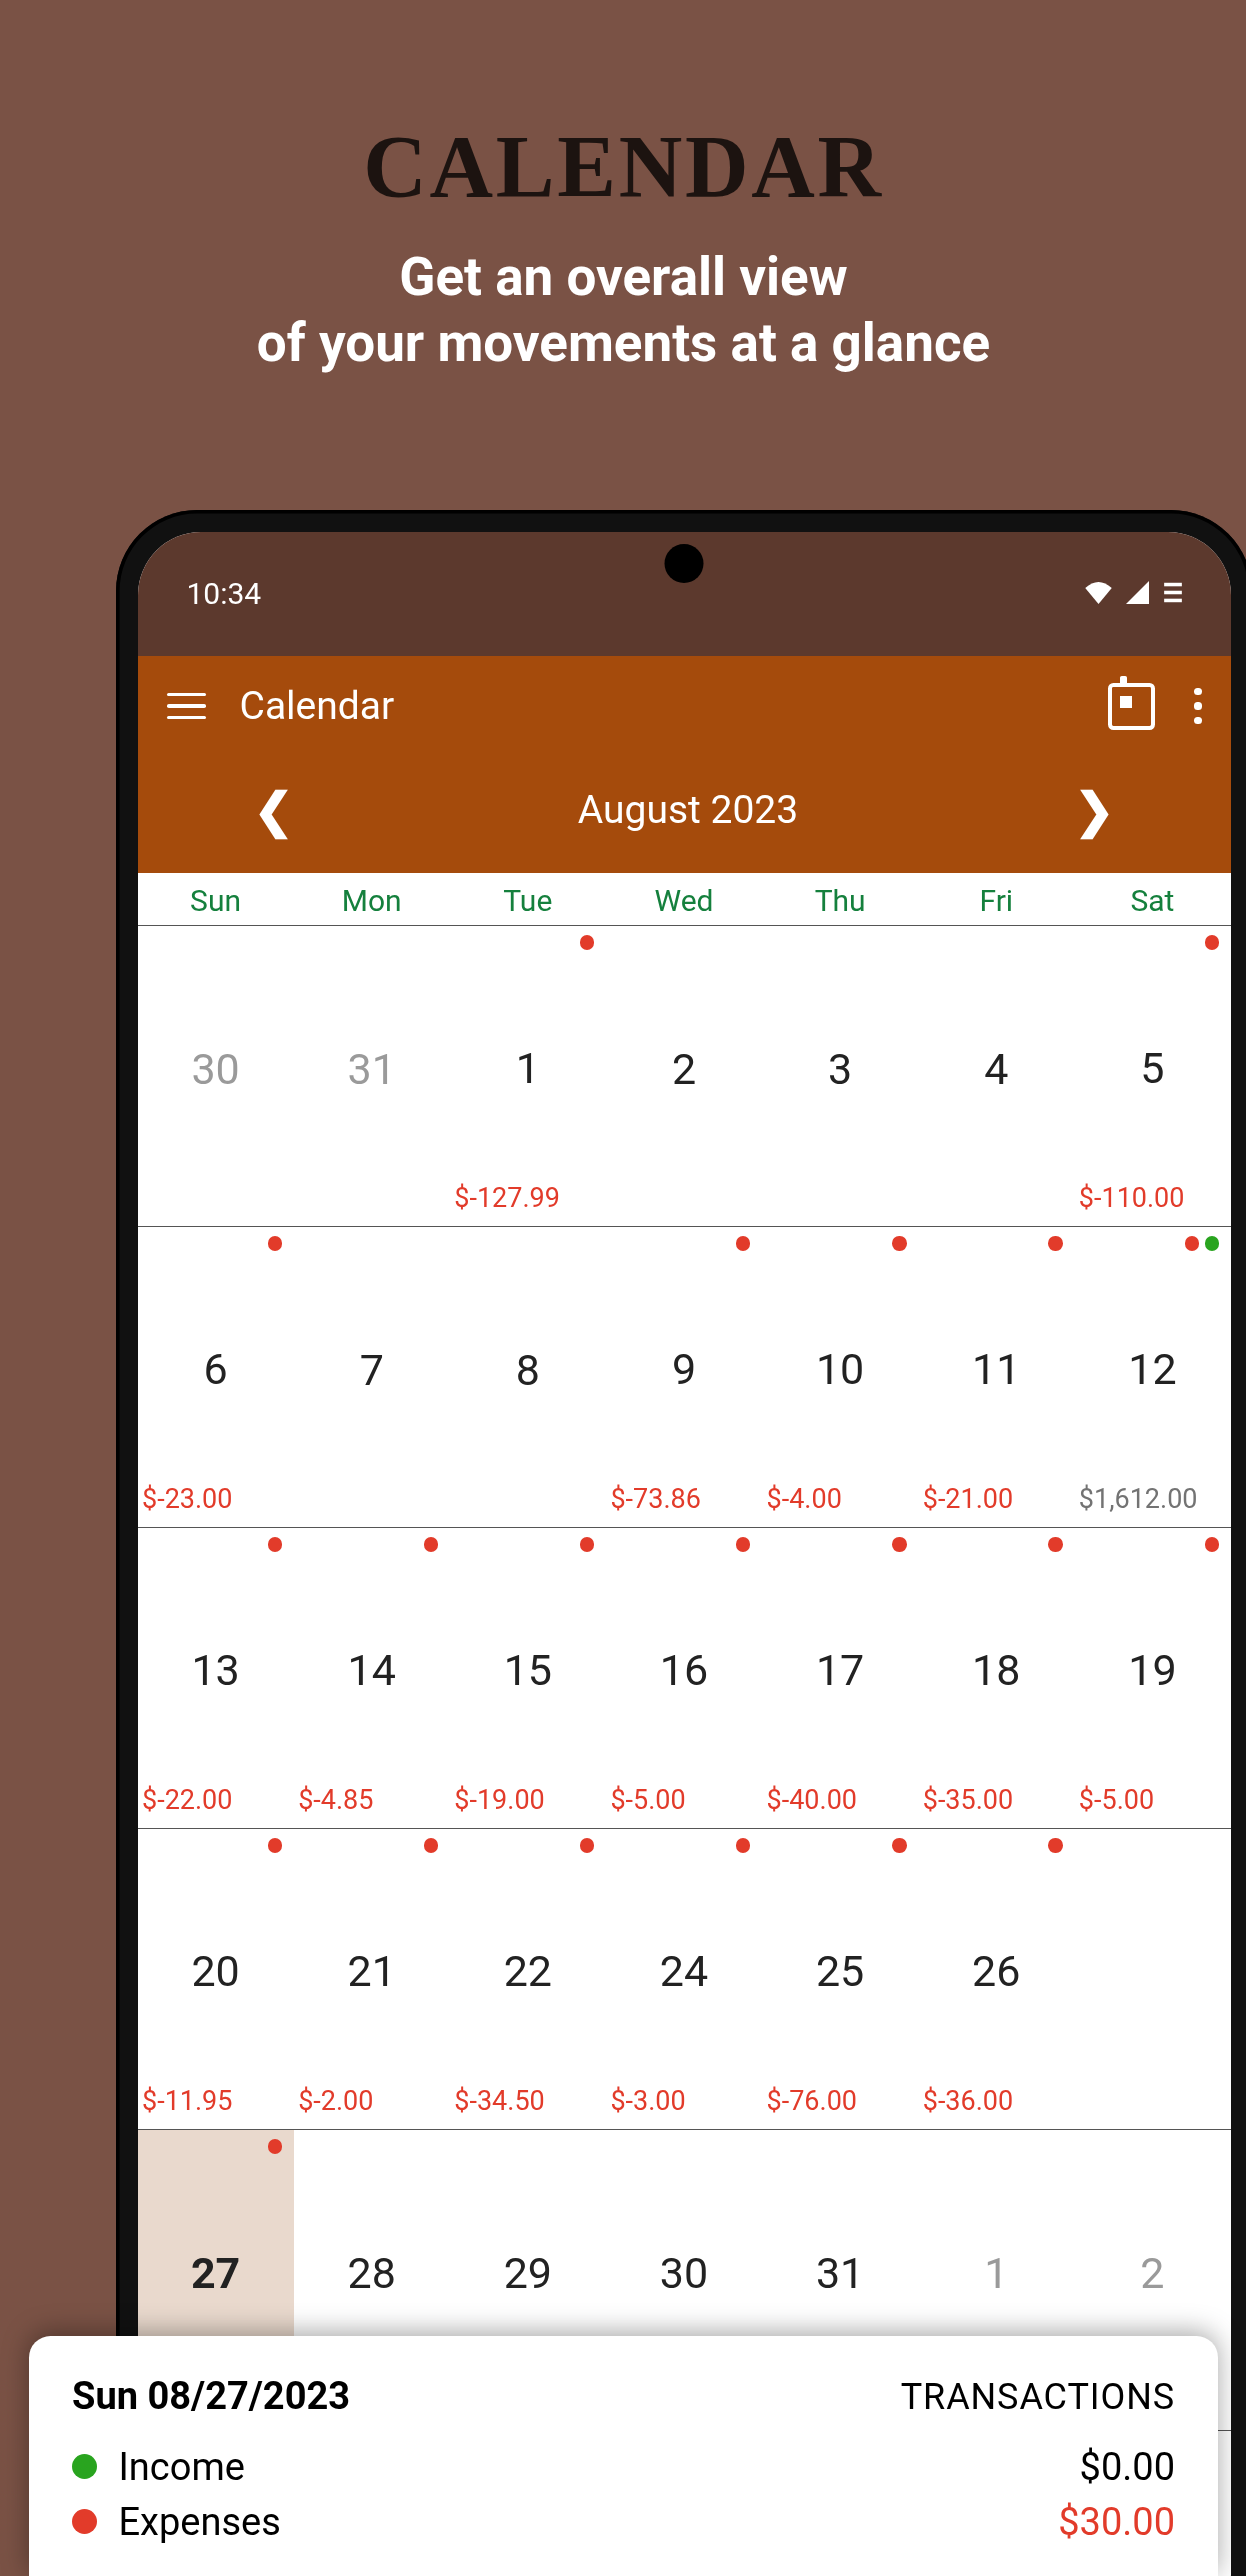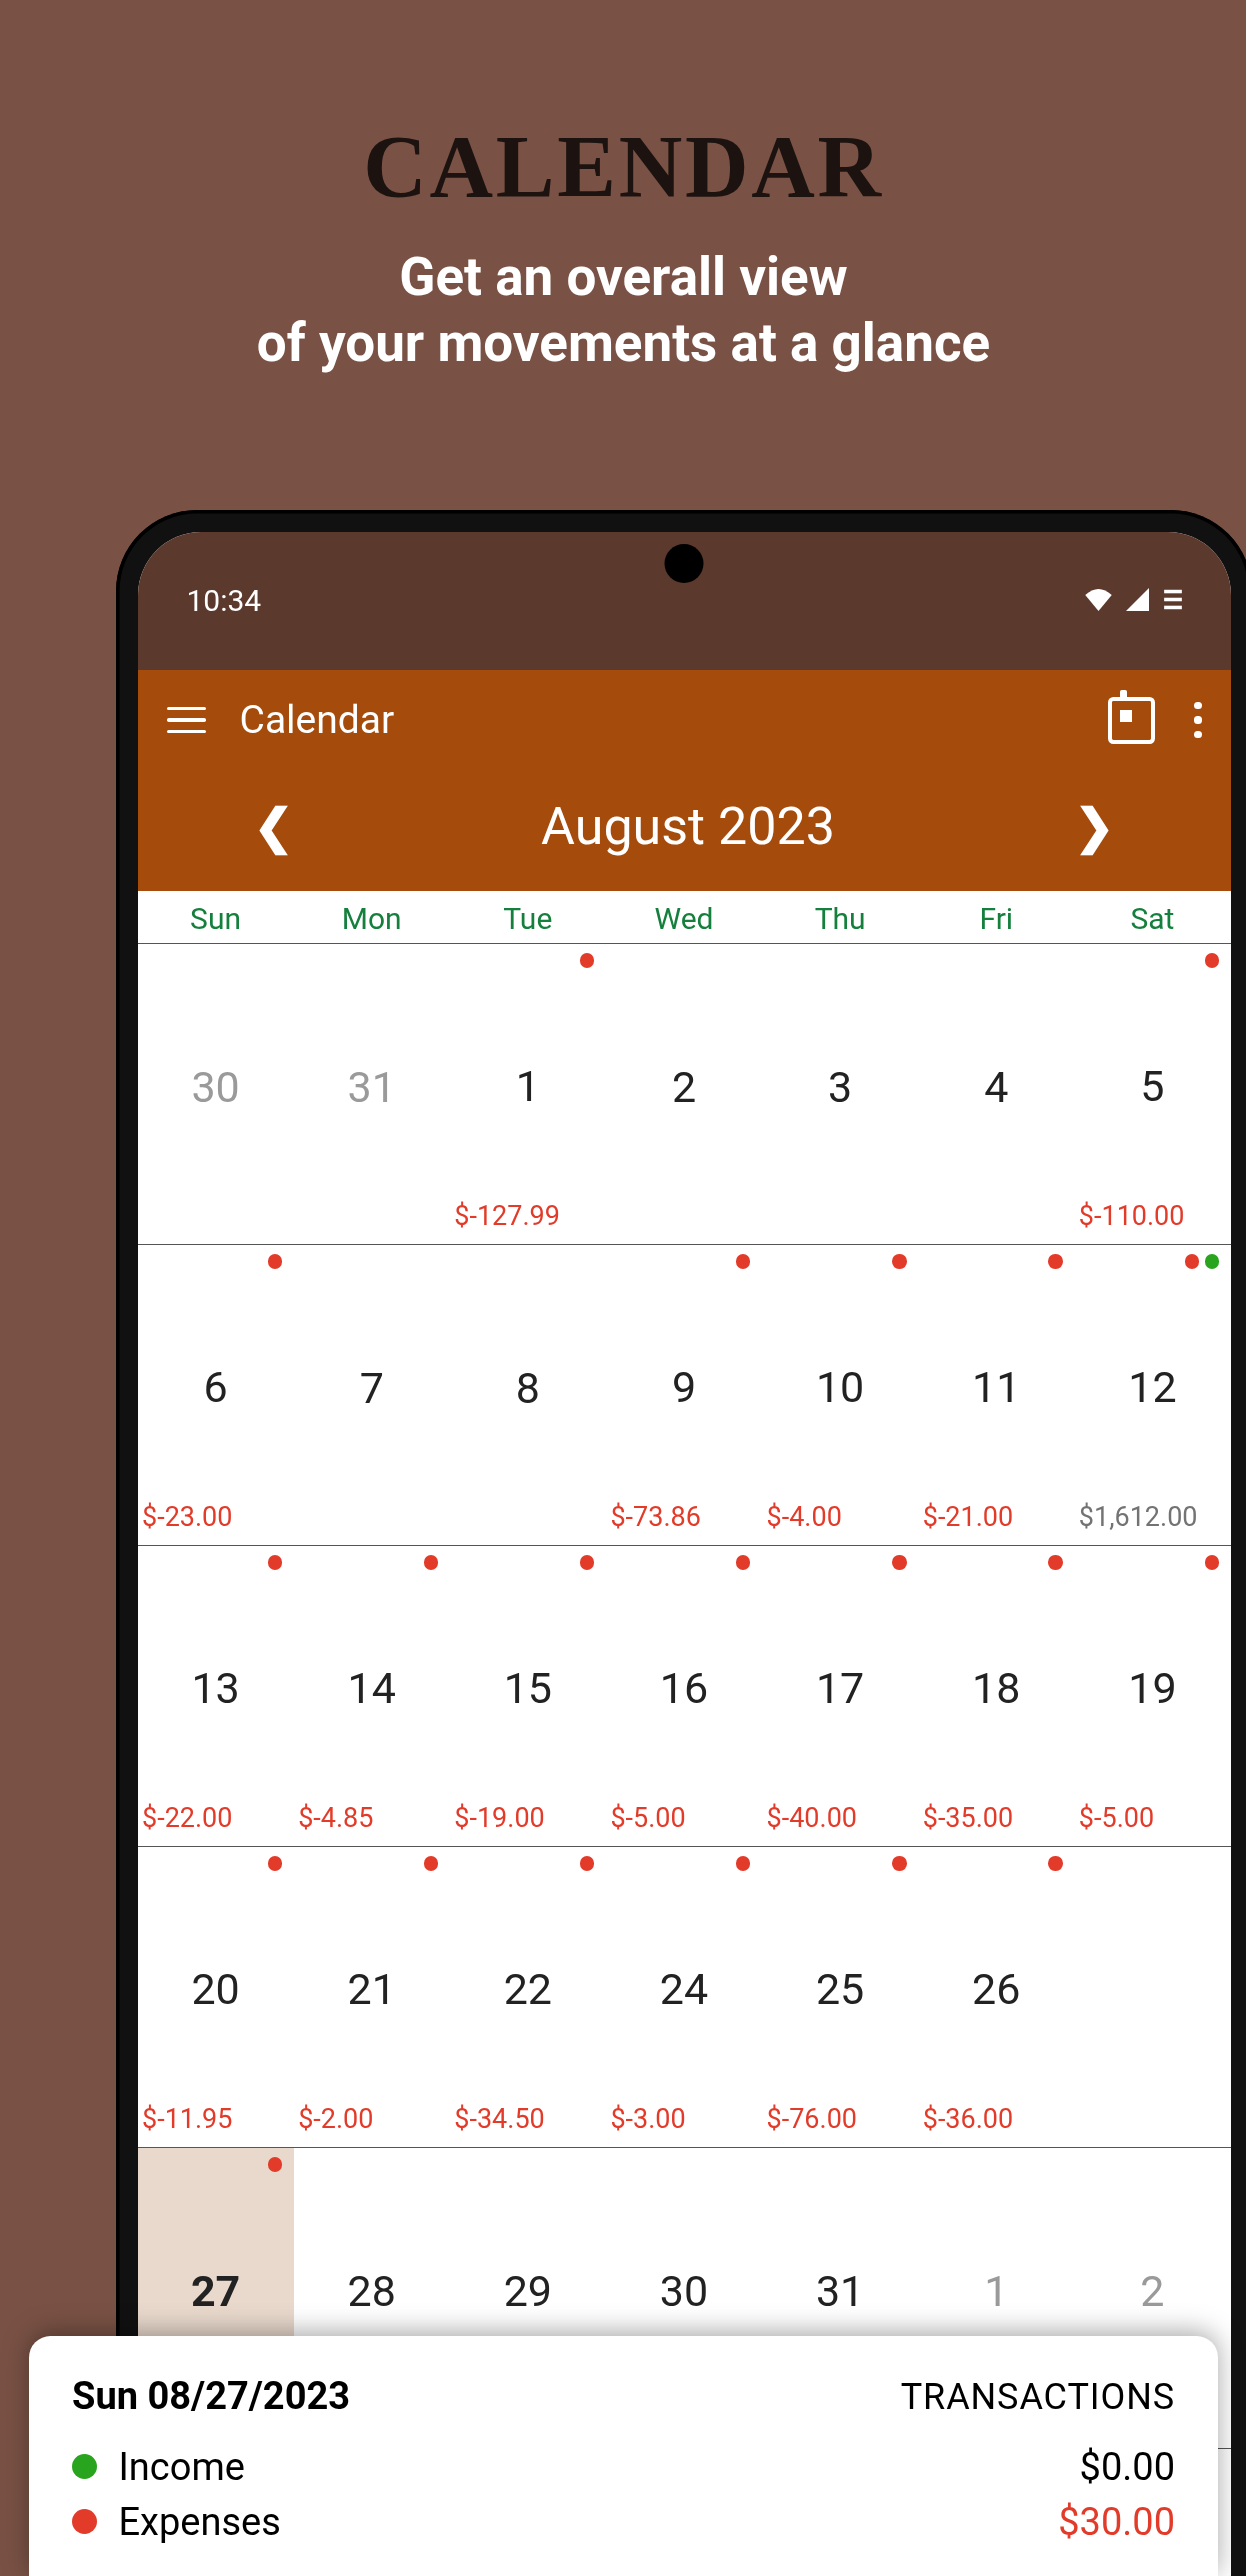--- a/index.html
+++ b/index.html
@@ -56,21 +56,21 @@
     top: 34px;
     left: 50%;
     transform: translateX(-50%);
     width: 39px; height: 39px;
     background: #000;
     border-radius: 50%;
     z-index: 5;
   }
 
   .statusbar {
-    height: 138px;
+    height: 124px;
     background: #5c392d;
     color: #fff;
     display: flex;
     align-items: center;
     justify-content: space-between;
     padding: 0 49px;
     font-size: 30px;
   }
   .status-icons { display: flex; gap: 14.3px; align-items: center; }
 
@@ -100,21 +100,21 @@
   .dots { display:flex; flex-direction: column; gap: 7.2px; }
   .dots span { width: 7.2px; height: 7.2px; background:#fff; border-radius:50%; }
 
   .appbar-row2 {
     display: flex;
     align-items: center;
     justify-content: space-between;
     padding: 25px 116px 34px 116px;
   }
   .chevron { font-size: 48px; font-weight: 700; }
-  .month-label { font-size: 52px; margin-left: 8px; }
+  .month-label { font-size: 39px; margin-left: 8px; }
 
   .dow-row {
     display: grid;
     grid-template-columns: repeat(7, 1fr);
     background: #fff;
     border-bottom: 1.8px solid #555;
   }
   .dow-cell {
     text-align: center;
     font-size: 30px;

